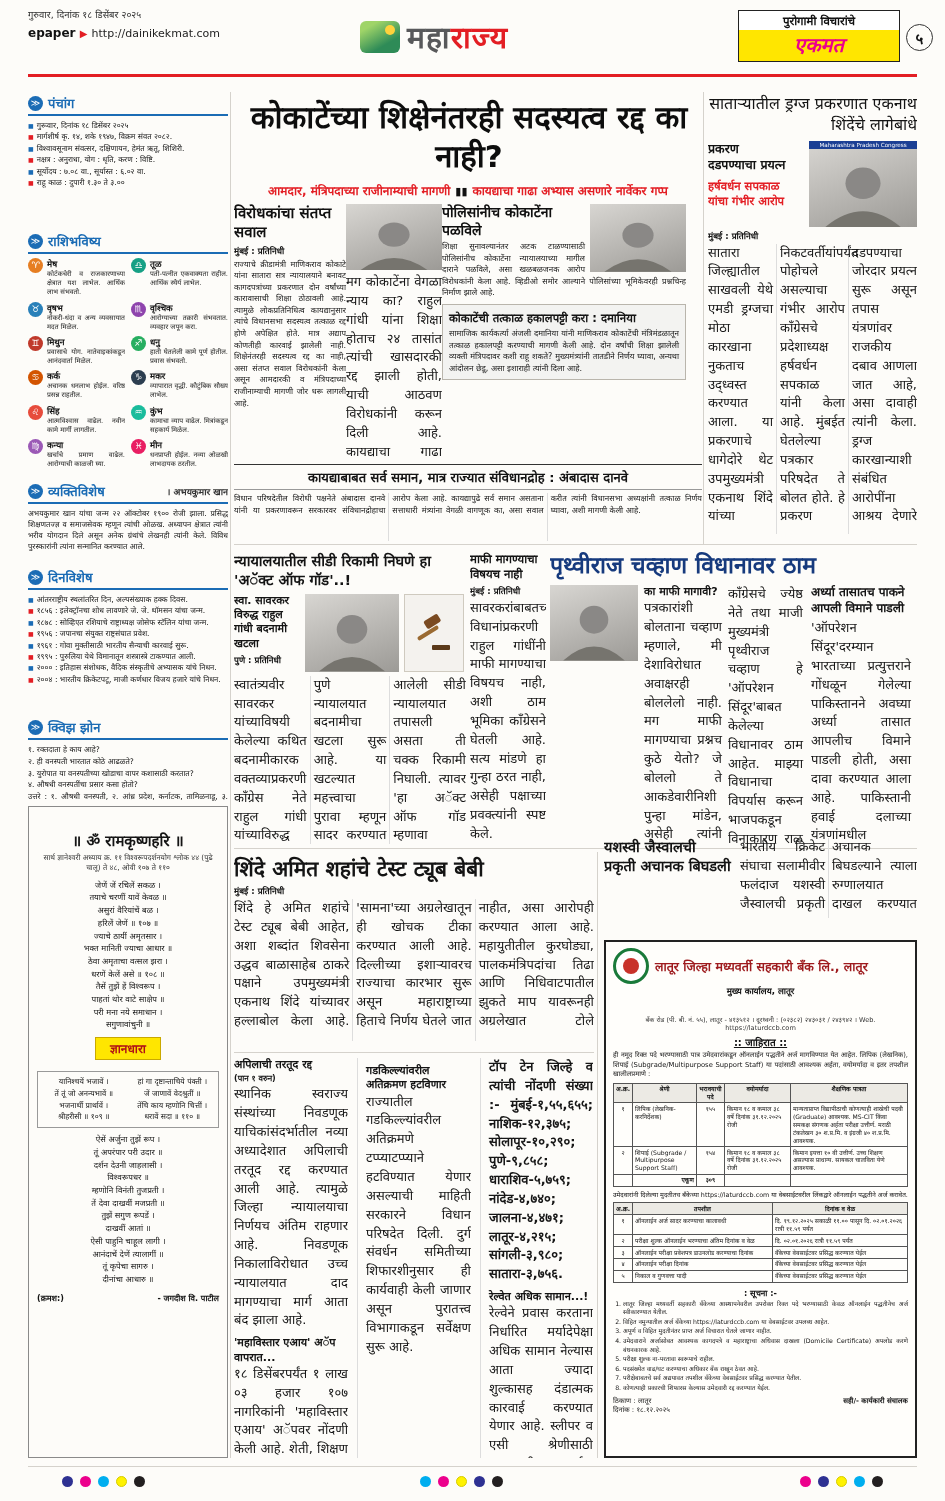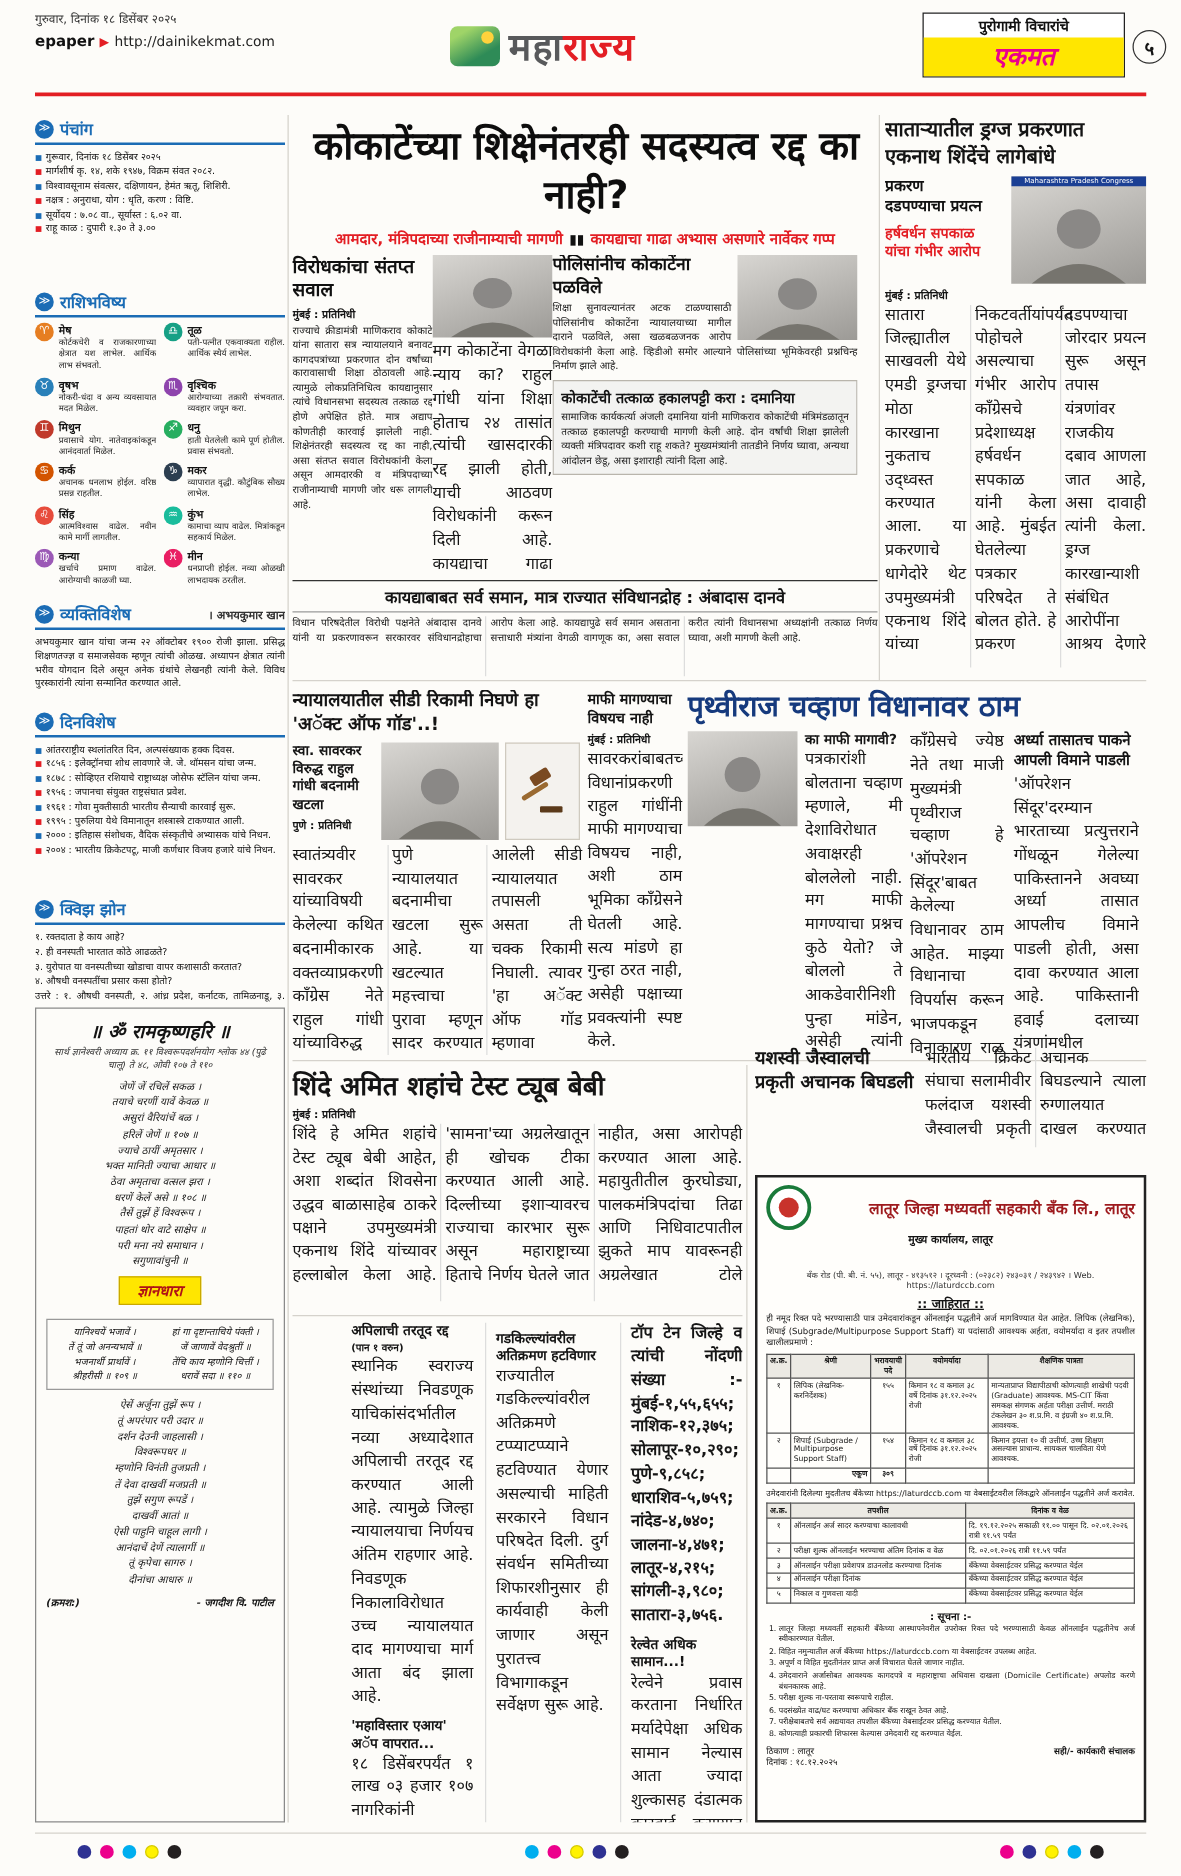--- a/index.html
+++ b/index.html
@@ -48,21 +48,21 @@
   .rcell { display:flex; gap:4px; overflow:hidden; }
   .ric { width:15px; height:15px; flex:0 0 15px; border-radius:50%; color:#fff; font-size:9px;
     line-height:15px; text-align:center; }
   .r0{background:#e67e22}.r1{background:#16a085}.r2{background:#2980b9}.r3{background:#8e44ad}
   .r4{background:#c0392b}.r5{background:#27ae60}.r6{background:#d35400}.r7{background:#2c3e50}
   .r8{background:#e74c3c}.r9{background:#1abc9c}.r10{background:#9b59b6}.r11{background:#e91e63}
   .rname { display:block; font-size:8.6px; font-weight:bold; }
   .rtt { font-size:6.8px; line-height:1.35; text-align:justify; display:block; color:#222; }
   .tinybody { font-size:7.6px; line-height:1.45; text-align:justify; }
   
-  .bhakti { border:1px solid #8a8a8a; padding:7px 8px; text-align:center; overflow:hidden;font-style:italic; }
+  .bhakti { border:1px solid #8a8a8a; padding:23px 8px; text-align:center; overflow:hidden; }
   .bh-title { font-size:15px; font-weight:bold; margin-bottom:3px; }
   .bh-sub { font-size:7.4px; line-height:1.4; color:#333; margin-bottom:5px; }
   .verse { font-size:8.2px; line-height:1.55; white-space:pre-line; }
   .bh-hl { display:inline-block; background:#ffe600; color:#b01116; font-weight:bold;
     font-size:12px; padding:2px 14px; margin:6px 0; border:1px solid #c9a800; }
   .bh-box { display:flex; gap:5px; border:1px solid #999; padding:4px; margin:5px 0; }
   .bh-box .verse { font-size:7.6px; flex:1; }
   .bh-foot { display:flex; justify-content:space-between; font-size:8px; font-weight:bold; margin-top:6px; }
   
   .h-lead { font-size:31px; font-weight:bold; text-align:center; line-height:1.25; color:#0d0d0d; }
@@ -90,21 +90,21 @@
   .h-small { font-size:11px; font-weight:bold; line-height:1.3; }
   .minib { border-top:1.2px solid #444; border-bottom:1.2px solid #444; font-size:10.5px;
     font-weight:bold; text-align:center; padding:2px 1px; }
   
   .bank { border:2px solid #222; background:#fffefb; padding:6px 7px; overflow:hidden; }
   .bk-head { display:flex; gap:6px; align-items:center; }
   .bk-logo { width:36px; height:36px; border-radius:50%; border:3px solid #1a7a3a;
     background:#fff; position:relative; flex:0 0 36px; }
   .bk-logo:before { content:""; position:absolute; left:7px; top:7px; width:16px; height:16px;
     border-radius:50%; background:#c8322b; }
-  .bk-name { font-size:12.5px; font-weight:bold; color:#9e1b1e; text-align:right; flex:1; }
+  .bk-name { font-size:12.5px; font-weight:bold; color:#9e1b1e; text-align:left; flex:1; }
   .bk-office { text-align:center; font-size:8.6px; font-weight:bold; margin-top:1px; }
   .bk-addr { text-align:center; font-size:6.6px; color:#333; margin:18px 0 3px; }
   .bk-ad { text-align:center; font-size:10px; font-weight:bold; text-decoration:underline; margin:2px 0; }
   .bk-intro { font-size:6.8px; line-height:1.4; text-align:justify; margin-bottom:3px; }
   table.bk { width:100%; border-collapse:collapse; margin-bottom:4px; }
   table.bk th, table.bk td { border:0.8px solid #555; font-size:6.1px; line-height:1.3;
     padding:1.5px 2px; vertical-align:top; }
   table.bk th { background:#eceae4; text-align:center; font-weight:bold; }
   .bk-note { font-size:6.4px; line-height:1.35; margin-bottom:3px; }
   .bk-su-t { font-size:8.2px; font-weight:bold; text-align:center; margin:2px 0; }
@@ -381,21 +381,21 @@
   </div>
 
   <div class="abs" style="left:234px;top:464px;width:468px;height:76px;">
     <div class="bandbar">कायद्याबाबत सर्व समान, मात्र राज्यात संविधानद्रोह : अंबादास दानवे</div>
     <div style="height:48px;margin-top:3px;">
         <div class="cols3 body8">विधान परिषदेतील विरोधी पक्षनेते अंबादास दानवे यांनी या प्रकरणावरून सरकारवर संविधानद्रोहाचा आरोप केला आहे. कायद्यापुढे सर्व समान असताना सत्ताधारी मंत्र्यांना वेगळी वागणूक का, असा सवाल करीत त्यांनी विधानसभा अध्यक्षांनी तत्काळ निर्णय घ्यावा, अशी मागणी केली आहे.</div>
       </div>
   </div>
 
   <div class="abs" style="left:708px;top:94px;width:209px;height:450px;overflow:hidden;">
-    <div style="font-size:16px;font-weight:bold;line-height:1.3;">साताऱ्यातील ड्रग्ज प्रकरणात एकनाथ शिंदेंचे लागेबांधे</div>
+    <div style="font-size:16px;font-weight:normal;line-height:1.3;text-align:right;">साताऱ्यातील ड्रग्ज प्रकरणात एकनाथ शिंदेंचे लागेबांधे</div>
     <div style="display:flex;gap:5px;margin-top:5px;">
       <div style="width:96px;">
         <div class="kick1">प्रकरण</div>
         <div class="kick1">दडपण्याचा प्रयत्न</div>
         <div class="kick2" style="margin-top:6px;">हर्षवर्धन सपकाळ</div>
         <div class="kick2">यांचा गंभीर आरोप</div>
       </div>
       <div class="photo" style="width:108px;height:86px;">
         <div class="pbanner">Maharashtra Pradesh Congress</div>
         <svg viewBox="0 0 40 30" preserveAspectRatio="none">
@@ -480,21 +480,21 @@
   </div>
 
   <div class="abs" style="left:604px;top:838px;width:313px;height:80px;display:flex;gap:8px;overflow:hidden;">
     <div style="width:128px;font-size:14.5px;font-weight:bold;line-height:1.3;">यशस्वी जैस्वालची प्रकृती अचानक बिघडली</div>
     <div style="flex:1;">
         <div class="cols2 body74">भारतीय क्रिकेट संघाचा सलामीवीर फलंदाज यशस्वी जैस्वालची प्रकृती अचानक बिघडल्याने त्याला रुग्णालयात दाखल करण्यात आले आहे. अन्नातून विषबाधा झाल्याचा प्राथमिक अंदाज असून प्रकृतीत सुधारणा होत असल्याचे वृत्त आहे. बीसीसीआयच्या वैद्यकीय पथकाकडून उपचार सुरू असून पुढील सामन्यांतील सहभागाबाबत अद्याप निर्णय झालेला नाही.</div>
       </div>
   </div>
 
   <div class="abs" style="left:234px;top:1058px;width:360px;height:400px;display:flex;gap:9px;overflow:hidden;">
-    <div style="width:114px;overflow:hidden;margin-left:47px;">
+    <div style="width:114px;overflow:hidden;">
       <div class="h-small">अपिलाची तरतूद रद्द</div>
       <div style="font-size:8px;font-weight:bold;margin-bottom:2px;">(पान १ वरुन)</div>
       <div class="body74">स्थानिक स्वराज्य संस्थांच्या निवडणूक याचिकांसंदर्भातील नव्या अध्यादेशात अपिलाची तरतूद रद्द करण्यात आली आहे. त्यामुळे जिल्हा न्यायालयाचा निर्णयच अंतिम राहणार आहे. निवडणूक निकालाविरोधात उच्च न्यायालयात दाद मागण्याचा मार्ग आता बंद झाला आहे.</div>
       <div class="h-small" style="margin-top:6px;">'महाविस्तार एआय' अॅप वापरात...</div>
       <div class="body74">१८ डिसेंबरपर्यंत १ लाख ०३ हजार १०७ नागरिकांनी 'महाविस्तार एआय' अॅपवर नोंदणी केली आहे. शेती, शिक्षण व उद्योग क्षेत्रासाठी हे अॅप मार्गदर्शक ठरत असल्याचा दावा प्रशासनाने केला आहे.</div>
     </div>
     <div style="width:114px;overflow:hidden;border-left:1px solid #ddd;padding-left:8px;">
       <div class="h-small" style="margin-top:6px;">गडकिल्ल्यांवरील अतिक्रमण हटविणार</div>
       <div class="body74">राज्यातील गडकिल्ल्यांवरील अतिक्रमणे टप्प्याटप्प्याने हटविण्यात येणार असल्याची माहिती सरकारने विधान परिषदेत दिली. दुर्ग संवर्धन समितीच्या शिफारशीनुसार ही कार्यवाही केली जाणार असून पुरातत्त्व विभागाकडून सर्वेक्षण सुरू आहे.</div>
     </div>

